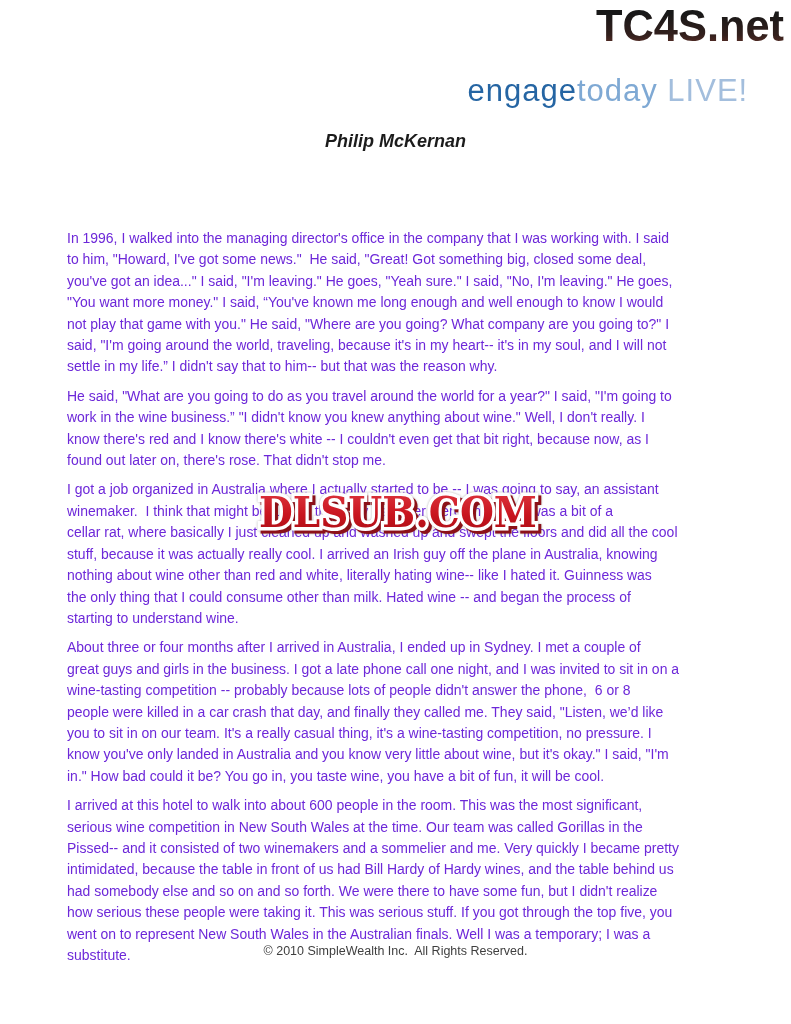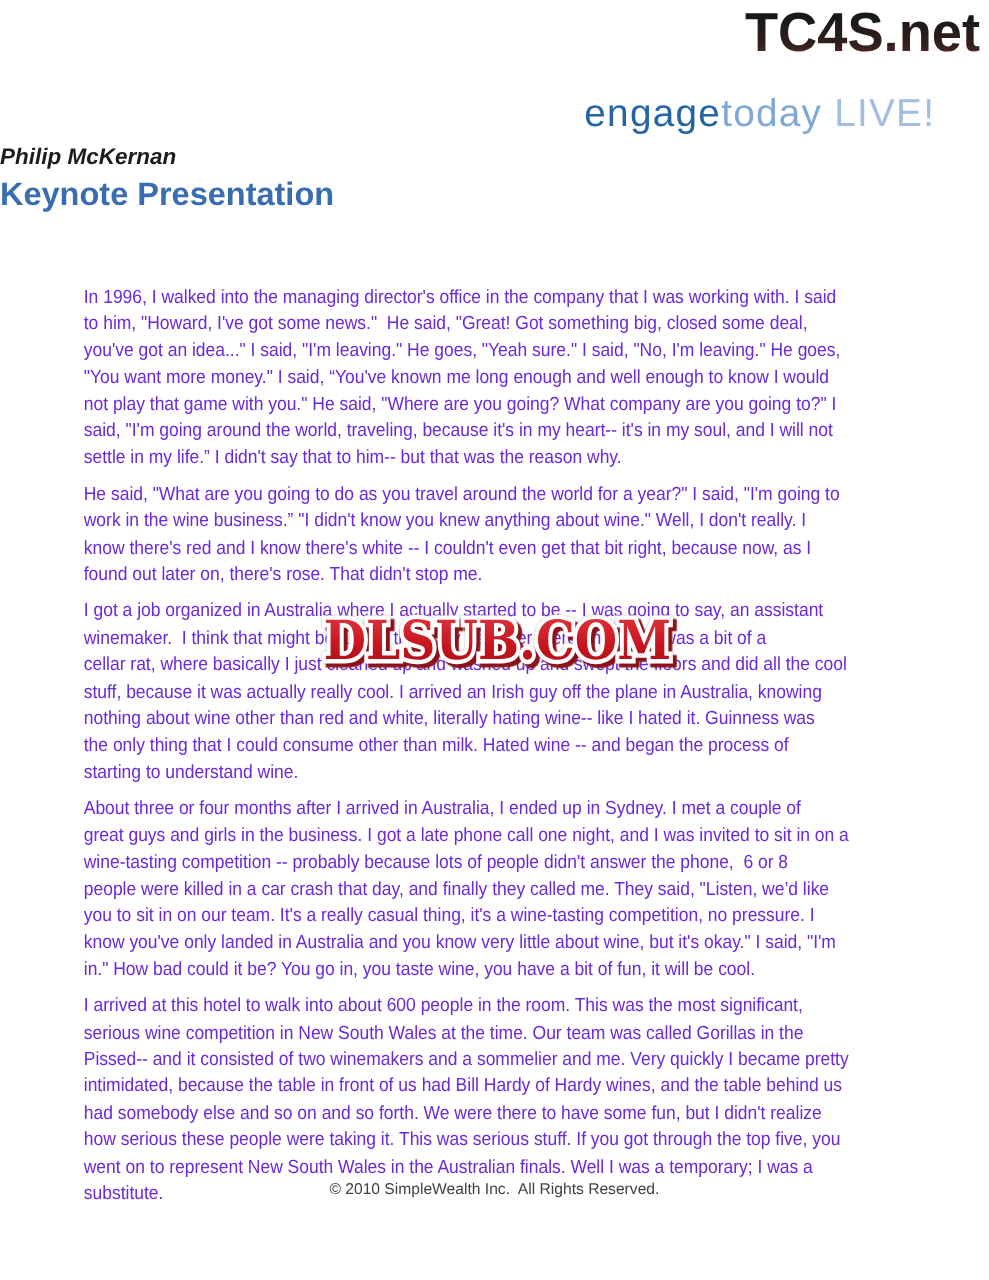--- a/index.html
+++ b/index.html
@@ -14,21 +14,21 @@
   
   .logo {
     position:absolute; top:37px; left:429px; z-index:2;
     font-weight:normal; font-size:31px; letter-spacing:1px; white-space:pre;
   }
   .logo .lg1 { color:#2565a3; }
   .logo .lg2 { color:#7fa9d4; }
   .logo .lg3 { color:#a3bedd; }
 
   
-  .title-block { position:absolute; top:115px; left:0; width:100%; z-index:1; }
+  .title-block { position:absolute; top:131px; left:0; width:100%; text-align:center; z-index:1; }
   .author { font-size:18px; font-weight:bold; font-style:italic; color:#1c1c1c; }
   .heading { margin-top:4px; font-size:26px; font-weight:bold; color:#3a6cb1; }
 
   
   .doc-body { position:absolute; left:67px; top:227px; width:662px; color:#6d28d9; z-index:1; }
   .para { margin:0 0 8px 0; }
   .line {
     white-space:pre; font-size:15.2px; line-height:21.4px;
     transform:scaleX(0.92); transform-origin:0 50%;
   }
@@ -65,21 +65,20 @@
     </defs>
     <text x="2" y="40" font-family="Liberation Sans, sans-serif" font-size="44" font-weight="bold" fill="url(#gradTc4s)" textLength="188" lengthAdjust="spacingAndGlyphs">TC4S.net</text>
   </svg>
 
   <div class="logo">
     <span class="lg1">engage</span><span class="lg2">today</span><span class="lg3"> LIVE!</span>
   </div>
 
   <div class="title-block">
     <div class="author">Philip McKernan</div>
-    <div class="heading">Keynote Presentation</div>
   </div>
 
   <div class="doc-body">
       <div class="para">
         <div class="line">In 1996, I walked into the managing director's office in the company that I was working with. I said</div>
         <div class="line">to him, "Howard, I've got some news."  He said, "Great! Got something big, closed some deal,</div>
         <div class="line">you've got an idea..." I said, "I'm leaving." He goes, "Yeah sure." I said, "No, I'm leaving." He goes,</div>
         <div class="line">"You want more money." I said, “You've known me long enough and well enough to know I would</div>
         <div class="line">not play that game with you." He said, "Where are you going? What company are you going to?" I</div>
         <div class="line">said, "I'm going around the world, traveling, because it's in my heart-- it's in my soul, and I will not</div>

